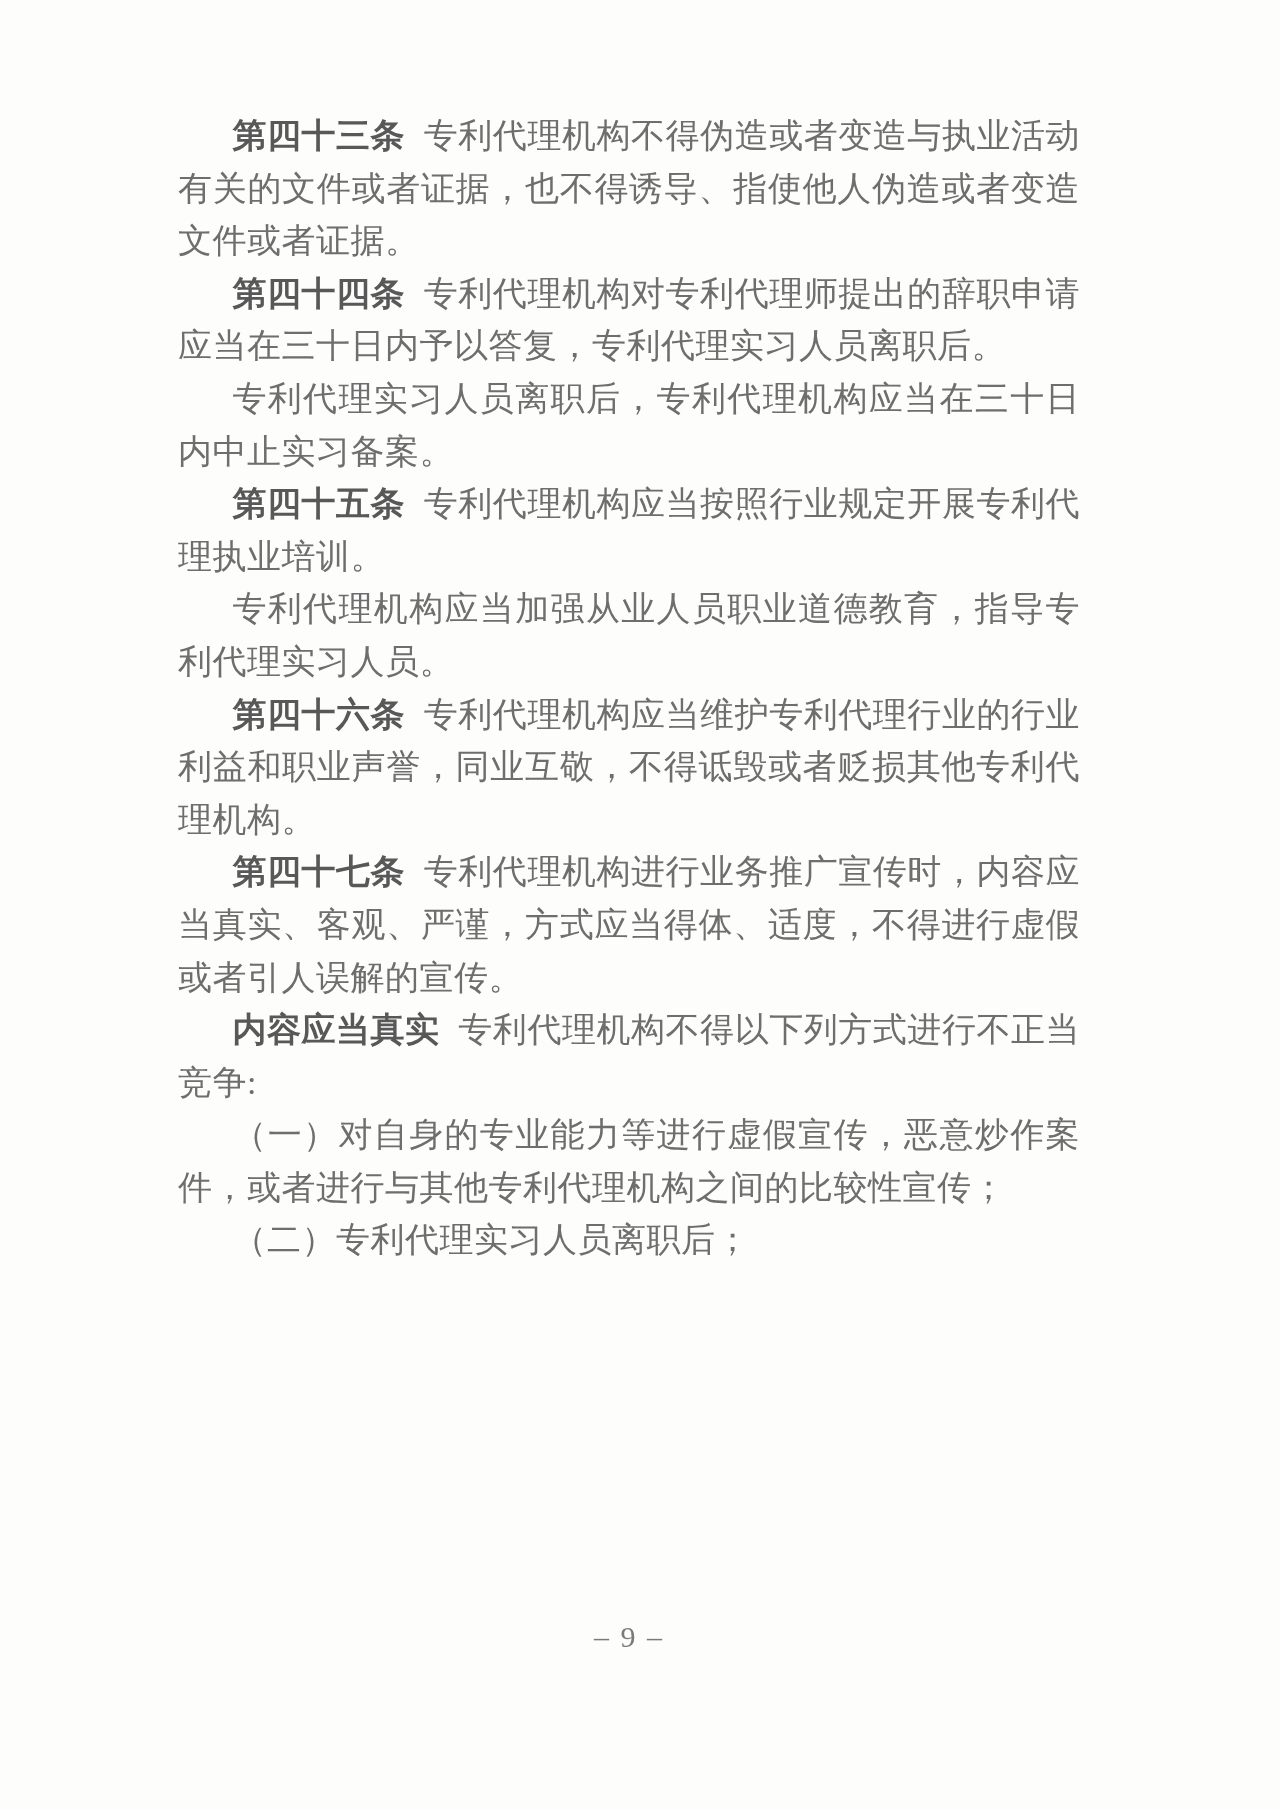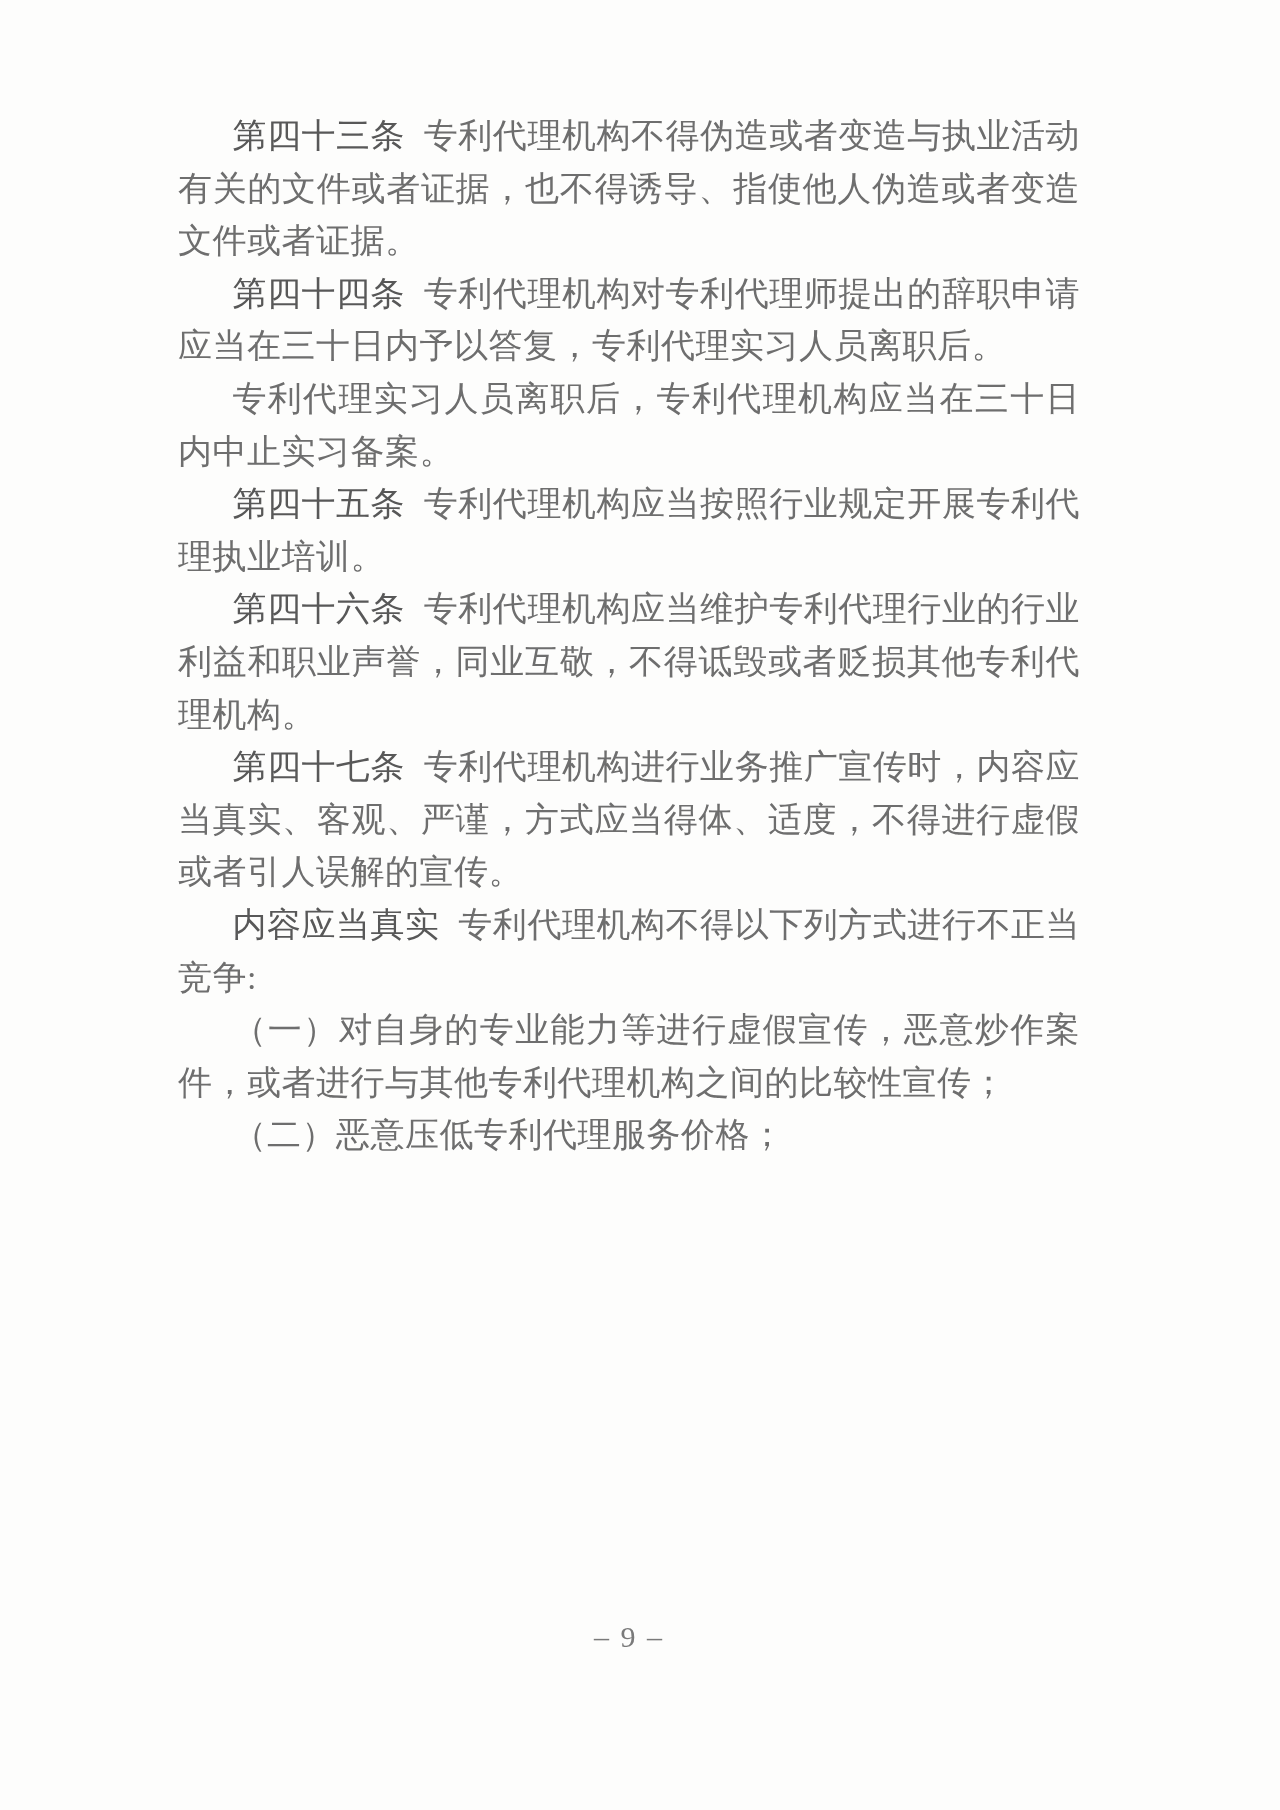--- a/index.html
+++ b/index.html
@@ -27,21 +27,21 @@
     padding: 0;
     font-size: 34px;
     line-height: 52.6px;
     color: #6e6e6e;
     text-align: justify;
     text-justify: inter-ideograph;
     text-indent: 1.6em;
     letter-spacing: 0.5px;
   }
   .content p .head {
-    font-weight: 400;
+    font-weight: 700;
     color: #585858;
     margin-right: 0.55em;
   }
   .footer {
     position: absolute;
     left: 178px;
     width: 902px;
     top: 1620px;
     text-align: center;
     font-size: 30px;
@@ -52,20 +52,21 @@
 </style>
 </head>
 <body>
 
 <div class="page">
   <div class="content" id="doc-content">
       <p><span class="head">第四十三条</span><span>专利代理机构不得伪造或者变造与执业活动有关的文件或者证据，也不得诱导、指使他人伪造或者变造文件或者证据。</span></p>
       <p><span class="head">第四十四条</span><span>专利代理机构对专利代理师提出的辞职申请应当在三十日内予以答复，专利代理实习人员离职后。</span></p>
       <p><span>专利代理实习人员离职后，专利代理机构应当在三十日内中止实习备案。</span></p>
       <p><span class="head">第四十五条</span><span>专利代理机构应当按照行业规定开展专利代理执业培训。</span></p>
+      <p><span>专利代理机构应当加强从业人员职业道德教育，指导专利代理实习人员。</span></p>
       <p><span class="head">第四十六条</span><span>专利代理机构应当维护专利代理行业的行业利益和职业声誉，同业互敬，不得诋毁或者贬损其他专利代理机构。</span></p>
       <p><span class="head">第四十七条</span><span>专利代理机构进行业务推广宣传时，内容应当真实、客观、严谨，方式应当得体、适度，不得进行虚假或者引人误解的宣传。</span></p>
       <p><span class="head">内容应当真实</span><span>专利代理机构不得以下列方式进行不正当竞争:</span></p>
       <p><span>（一）对自身的专业能力等进行虚假宣传，恶意炒作案件，或者进行与其他专利代理机构之间的比较性宣传；</span></p>
-      <p><span>（二）恶意压低专利代理服务价格；</span></p>
+      <p><span>（二）专利代理实习人员离职后；</span></p>
     </div>
   <div class="footer">– 9 –</div>
 </div>
 
 </body></html>

